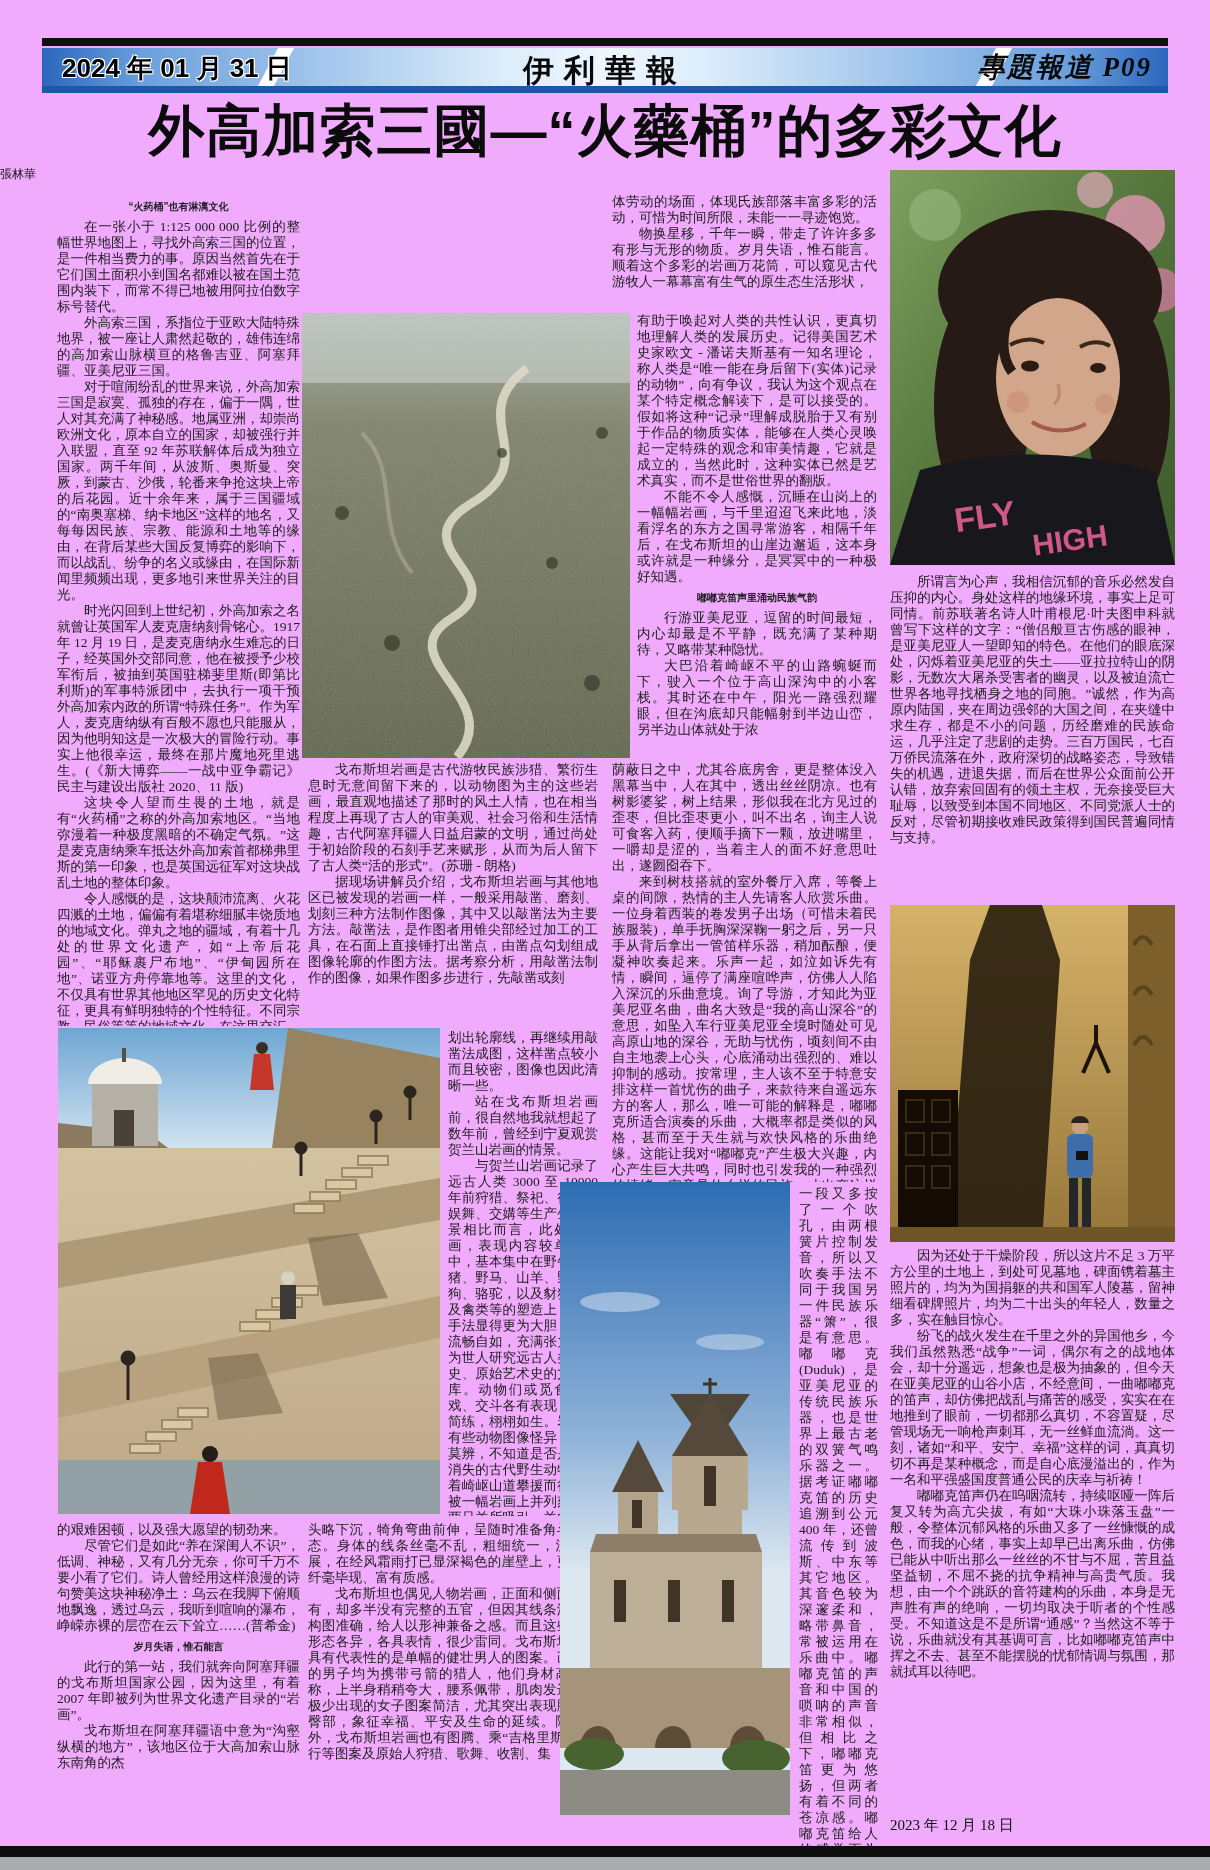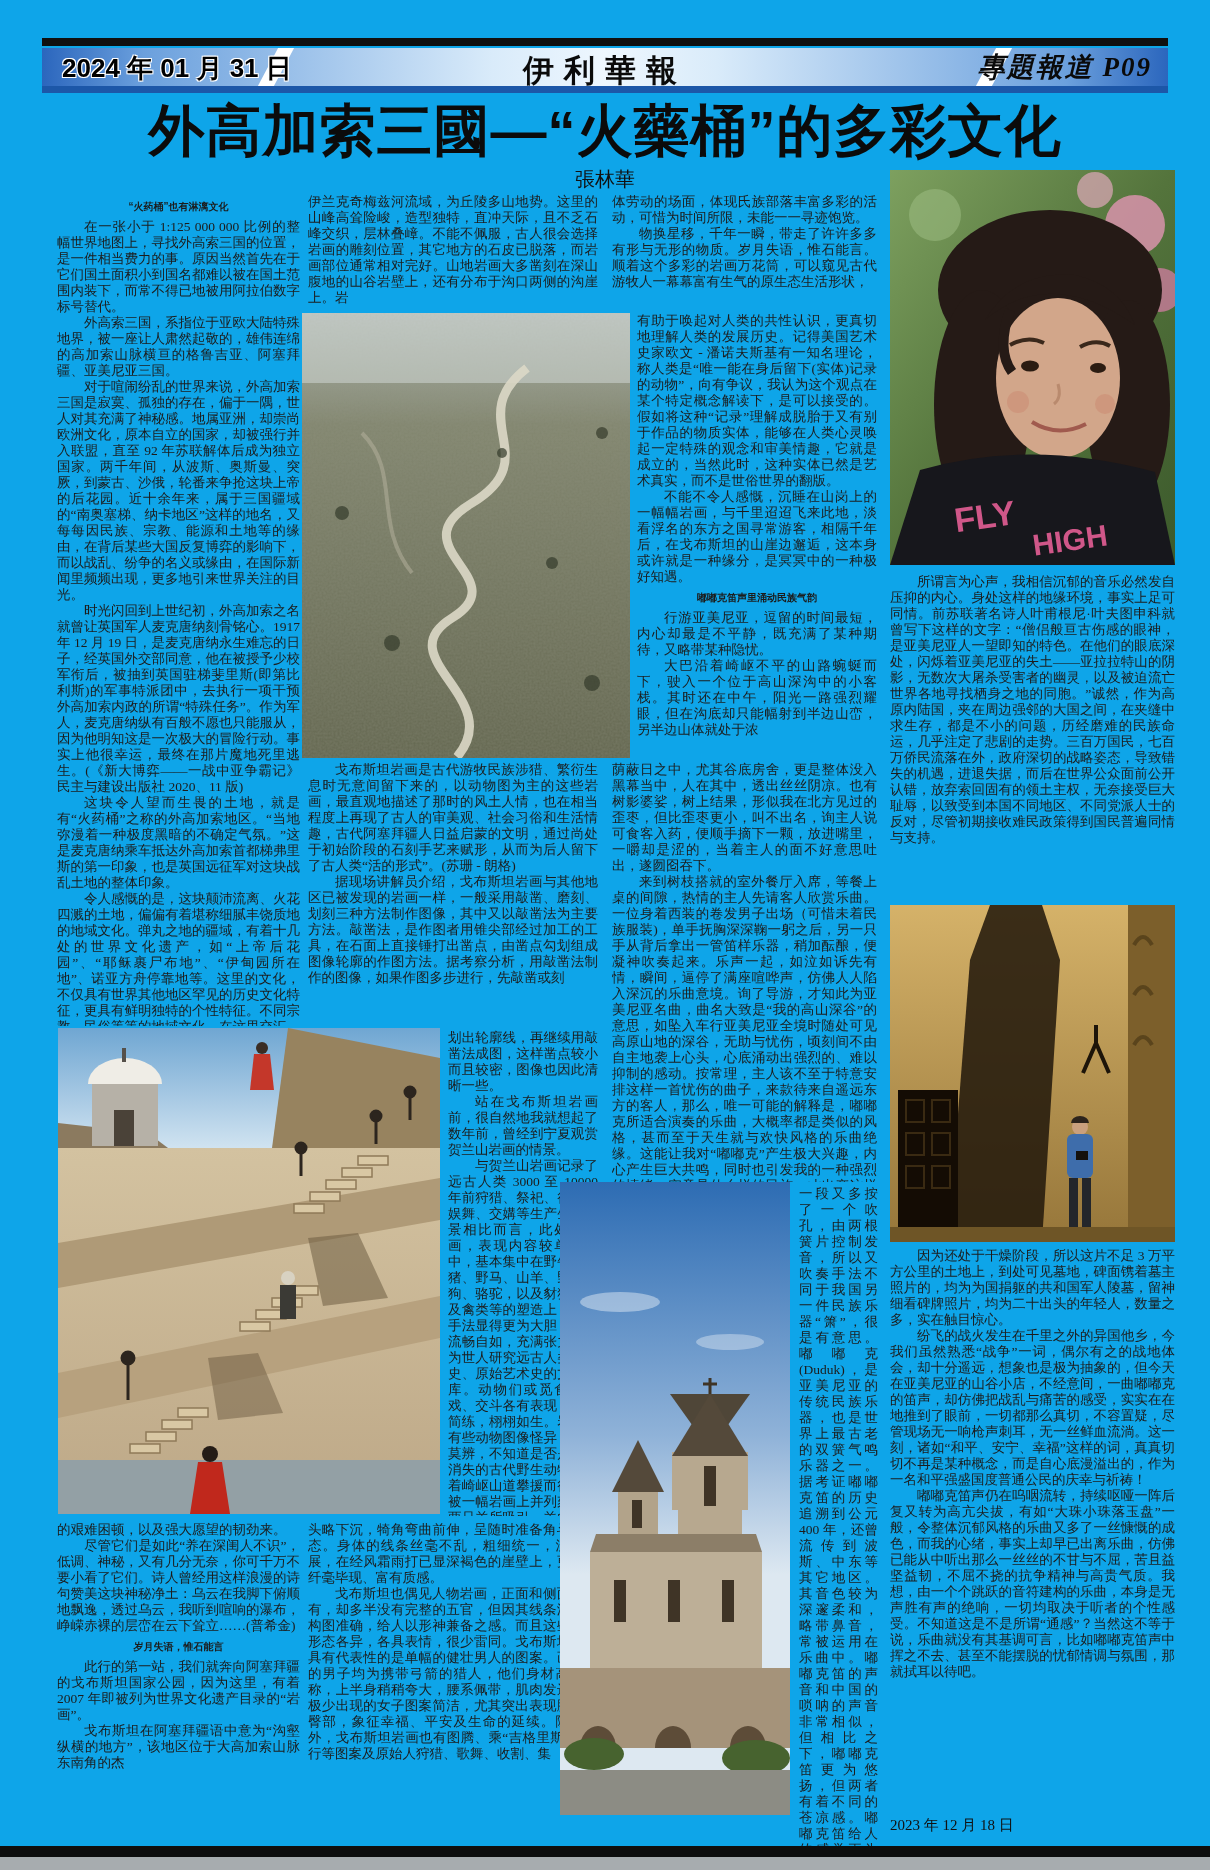--- a/index.html
+++ b/index.html
@@ -1,33 +1,33 @@
 <!DOCTYPE html>
 <html><head>
 <meta charset="utf-8">
 <style>
   html,body{margin:0;padding:0;background:#ffffff;}
-  #page{position:relative;width:1210px;height:1870px;background:#0ea5e9;overflow:hidden;
+  #page{position:relative;width:1210px;height:1870px;background:#f0abfc;overflow:hidden;
         font-family:"Liberation Serif", serif;}
   
   .top-black{position:absolute;left:42px;top:38px;width:1126px;height:8px;background:#101010;}
   .blue-bar{position:absolute;left:42px;top:48px;width:1126px;height:38px;
      background:linear-gradient(90deg,#2b66bd 0%,#6ba0dd 9%,#d9ebfa 40%,#eef7fe 50%,#d9ebfa 60%,#6ba0dd 91%,#2b66bd 100%);}
   .blue-under{position:absolute;left:42px;top:86px;width:1126px;height:7px;background:#1c57a8;}
   .notch{position:absolute;top:48px;width:16px;height:38px;background:#ffffff;transform:skewX(-28deg);}
   .masthead-date{position:absolute;left:62px;top:51px;font-family:"Liberation Sans",sans-serif;
      font-size:26px;font-weight:bold;color:#000;text-shadow:1px 1px 0 #fff,-1px -1px 0 #fff,1px -1px 0 #fff,-1px 1px 0 #fff;}
   .masthead-title{position:absolute;left:0;top:50px;width:1210px;text-align:center;
      font-family:"Liberation Sans",sans-serif;font-size:31px;font-weight:900;letter-spacing:10px;color:#0a0a0a;}
   .masthead-section{position:absolute;right:58px;top:49px;font-size:27px;font-weight:bold;
      font-style:italic;color:#0a0a0a;letter-spacing:2px;margin-left:14px;}
   
   .headline{position:absolute;left:0;top:94px;width:1210px;text-align:center;
      font-family:"Liberation Sans",sans-serif;font-size:56px;font-weight:700;color:#0b0b0b;letter-spacing:1px;white-space:nowrap;}
-  .author{position:absolute;left:0;top:166px;width:1210px;text-align:center;font-size:20px;color:#111;}
+  .author{position:absolute;left:0;top:166px;width:1210px;text-align:left;font-size:12px;color:#111;}
   
   .txt{position:absolute;font-size:13.5px;line-height:16px;text-align:justify;color:#1c1c1c;overflow:hidden;}
   .txt p{margin:0;}
   .t-p{text-indent:2em;}
   .t-cont{text-indent:0;}
   .t-sub{text-indent:0;text-align:center;font-weight:bold;font-size:10px;
          font-family:"Liberation Sans",sans-serif;padding:5px 0 4px 0;}
   #col1-seg1{left:57px;top:194px;width:243px;height:832px;}
   #col1-seg2{left:57px;top:1522px;width:243px;height:334px;}
   #col2-seg1{left:308px;top:194px;width:290px;height:117px;}
@@ -78,23 +78,20 @@
       <p class="t-p">时光闪回到上世纪初，外高加索之名就曾让英国军人麦克唐纳刻骨铭心。1917 年 12 月 19 日，是麦克唐纳永生难忘的日子，经英国外交部同意，他在被授予少校军衔后，被抽到英国驻梯斐里斯(即第比利斯)的军事特派团中，去执行一项干预外高加索内政的所谓“特殊任务”。作为军人，麦克唐纳纵有百般不愿也只能服从，因为他明知这是一次极大的冒险行动。事实上他很幸运，最终在那片魔地死里逃生。(《新大博弈——一战中亚争霸记》民主与建设出版社 2020、11 版)</p>
       <p class="t-p">这块令人望而生畏的土地，就是有“火药桶”之称的外高加索地区。“当地弥漫着一种极度黑暗的不确定气氛。”这是麦克唐纳乘车抵达外高加索首都梯弗里斯的第一印象，也是英国远征军对这块战乱土地的整体印象。</p>
       <p class="t-p">令人感慨的是，这块颠沛流离、火花四溅的土地，偏偏有着堪称细腻丰饶质地的地域文化。弹丸之地的疆域，有着十几处的世界文化遗产，如“上帝后花园”、“耶稣裹尸布地”、“伊甸园所在地”、诺亚方舟停靠地等。这里的文化，不仅具有世界其他地区罕见的历史文化特征，更具有鲜明独特的个性特征。不同宗教、民俗等等的地域文化，在这里交汇、交融，也在这里延伸、交流。没有哪个地方，地域经济、文化的发展进步，受制于地缘政治，唯其如此，也愈发显出它们捍卫本族本土文化、寻求突破与发展</p>
     </div>
   <div class="txt" id="col1-seg2">
       <p class="t-cont">的艰难困顿，以及强大愿望的韧劲来。</p>
       <p class="t-p">尽管它们是如此“养在深闺人不识”，低调、神秘，又有几分无奈，你可千万不要小看了它们。诗人曾经用这样浪漫的诗句赞美这块神秘净土：乌云在我脚下俯顺地飘逸，透过乌云，我听到喧响的瀑布，峥嵘赤裸的层峦在云下耸立……(普希金)</p>
       <p class="t-sub">岁月失语，惟石能言</p>
       <p class="t-p">此行的第一站，我们就奔向阿塞拜疆的戈布斯坦国家公园，因为这里，有着 2007 年即被列为世界文化遗产目录的“岩画”。</p>
       <p class="t-p">戈布斯坦在阿塞拜疆语中意为“沟壑纵横的地方”，该地区位于大高加索山脉东南角的杰</p>
-    </div>
-  <div class="txt" id="col2-seg1">
-      <p class="t-cont">伊兰克奇梅兹河流域，为丘陵多山地势。这里的山峰高耸险峻，造型独特，直冲天际，且不乏石峰交织，层林叠嶂。不能不佩服，古人很会选择岩画的雕刻位置，其它地方的石皮已脱落，而岩画部位通常相对完好。山地岩画大多凿刻在深山腹地的山谷岩壁上，还有分布于沟口两侧的沟崖上。岩</p>
     </div>
   <div class="txt" id="col2-seg2">
       <p class="t-p">戈布斯坦岩画是古代游牧民族涉猎、繁衍生息时无意间留下来的，以动物图为主的这些岩画，最直观地描述了那时的风土人情，也在相当程度上再现了古人的审美观、社会习俗和生活情趣，古代阿塞拜疆人日益启蒙的文明，通过尚处于初始阶段的石刻手艺来赋形，从而为后人留下了古人类“活的形式”。(苏珊 - 朗格)</p>
       <p class="t-p">据现场讲解员介绍，戈布斯坦岩画与其他地区已被发现的岩画一样，一般采用敲凿、磨刻、划刻三种方法制作图像，其中又以敲凿法为主要方法。敲凿法，是作图者用锥尖部经过加工的工具，在石面上直接锤打出凿点，由凿点勾划组成图像轮廓的作图方法。据考察分析，用敲凿法制作的图像，如果作图多步进行，先敲凿或刻</p>
     </div>
   <div class="txt" id="col2-seg3">
       <p class="t-cont">划出轮廓线，再继续用敲凿法成图，这样凿点较小而且较密，图像也因此清晰一些。</p>
       <p class="t-p">站在戈布斯坦岩画前，很自然地我就想起了数年前，曾经到宁夏观赏贺兰山岩画的情景。</p>
       <p class="t-p">与贺兰山岩画记录了远古人类 3000 至 10000 年前狩猎、祭祀、征战、娱舞、交媾等生产生活场景相比而言，此处的岩画，表现内容较单一集中，基本集中在野牛、野猪、野马、山羊、野鹿、狗、骆驼，以及豺狼虎豹及禽类等的塑造上，表现手法显得更为大胆，线条流畅自如，充满张力，成为世人研究远古人类文化史、原始艺术史的文化宝库。动物们或觅食、嬉戏、交斗各有表现，构图简练，栩栩如生。岩画中有些动物图像怪异，形名莫辨，不知道是否是业已消失的古代野生动物？顺着崎岖山道攀援而行，我被一幅岩画上并列刻有的两只羊所吸引。羊的整体前倾，</p>
     </div>

